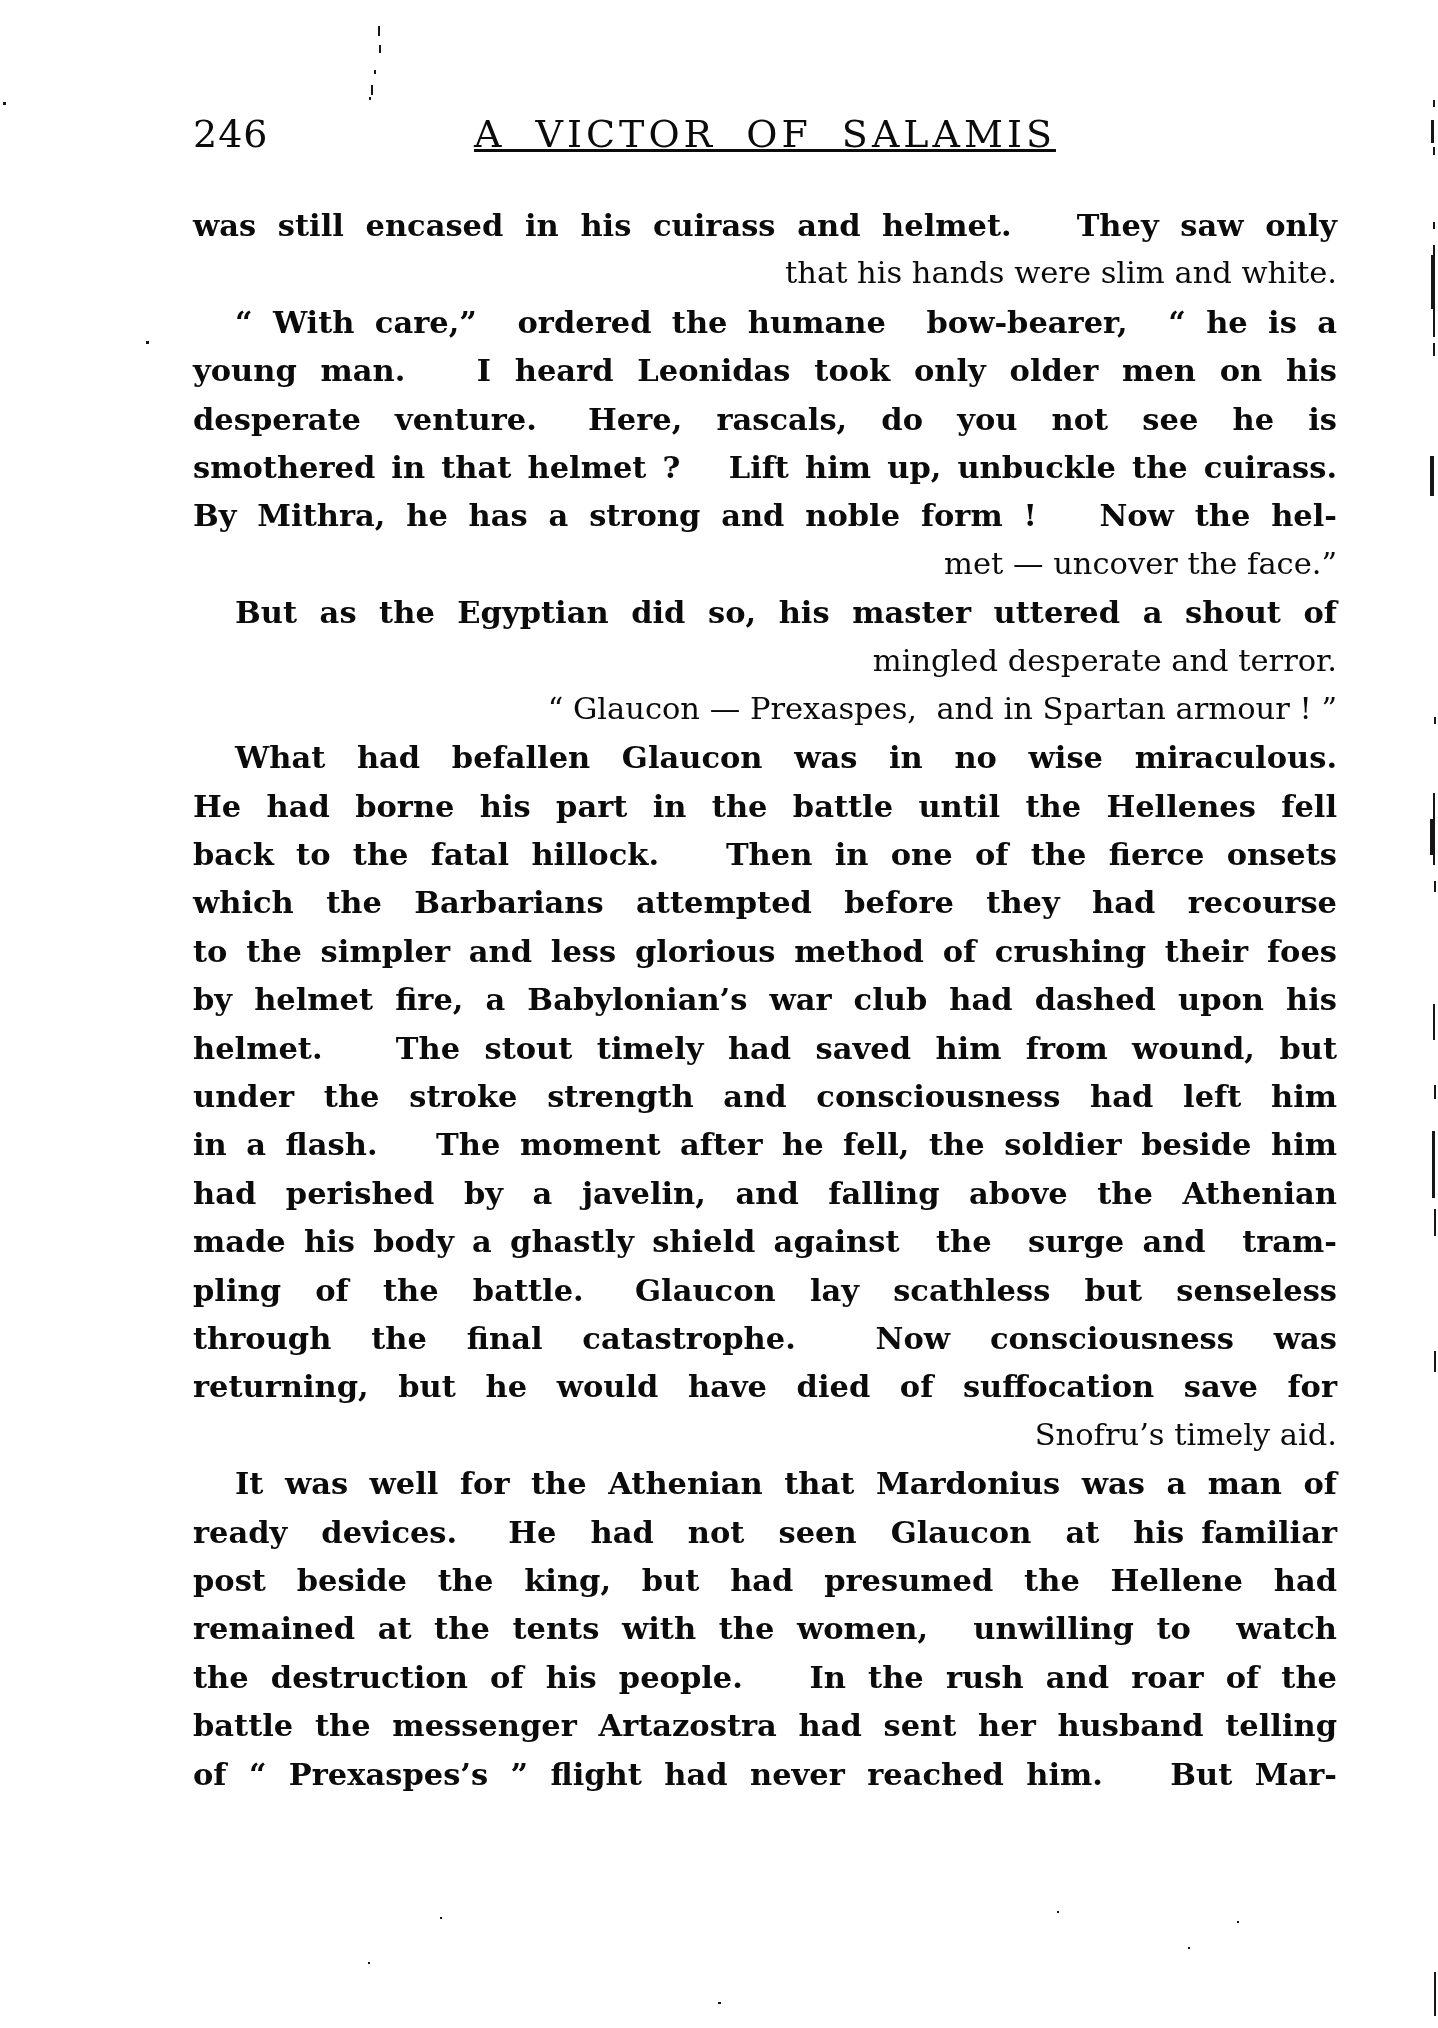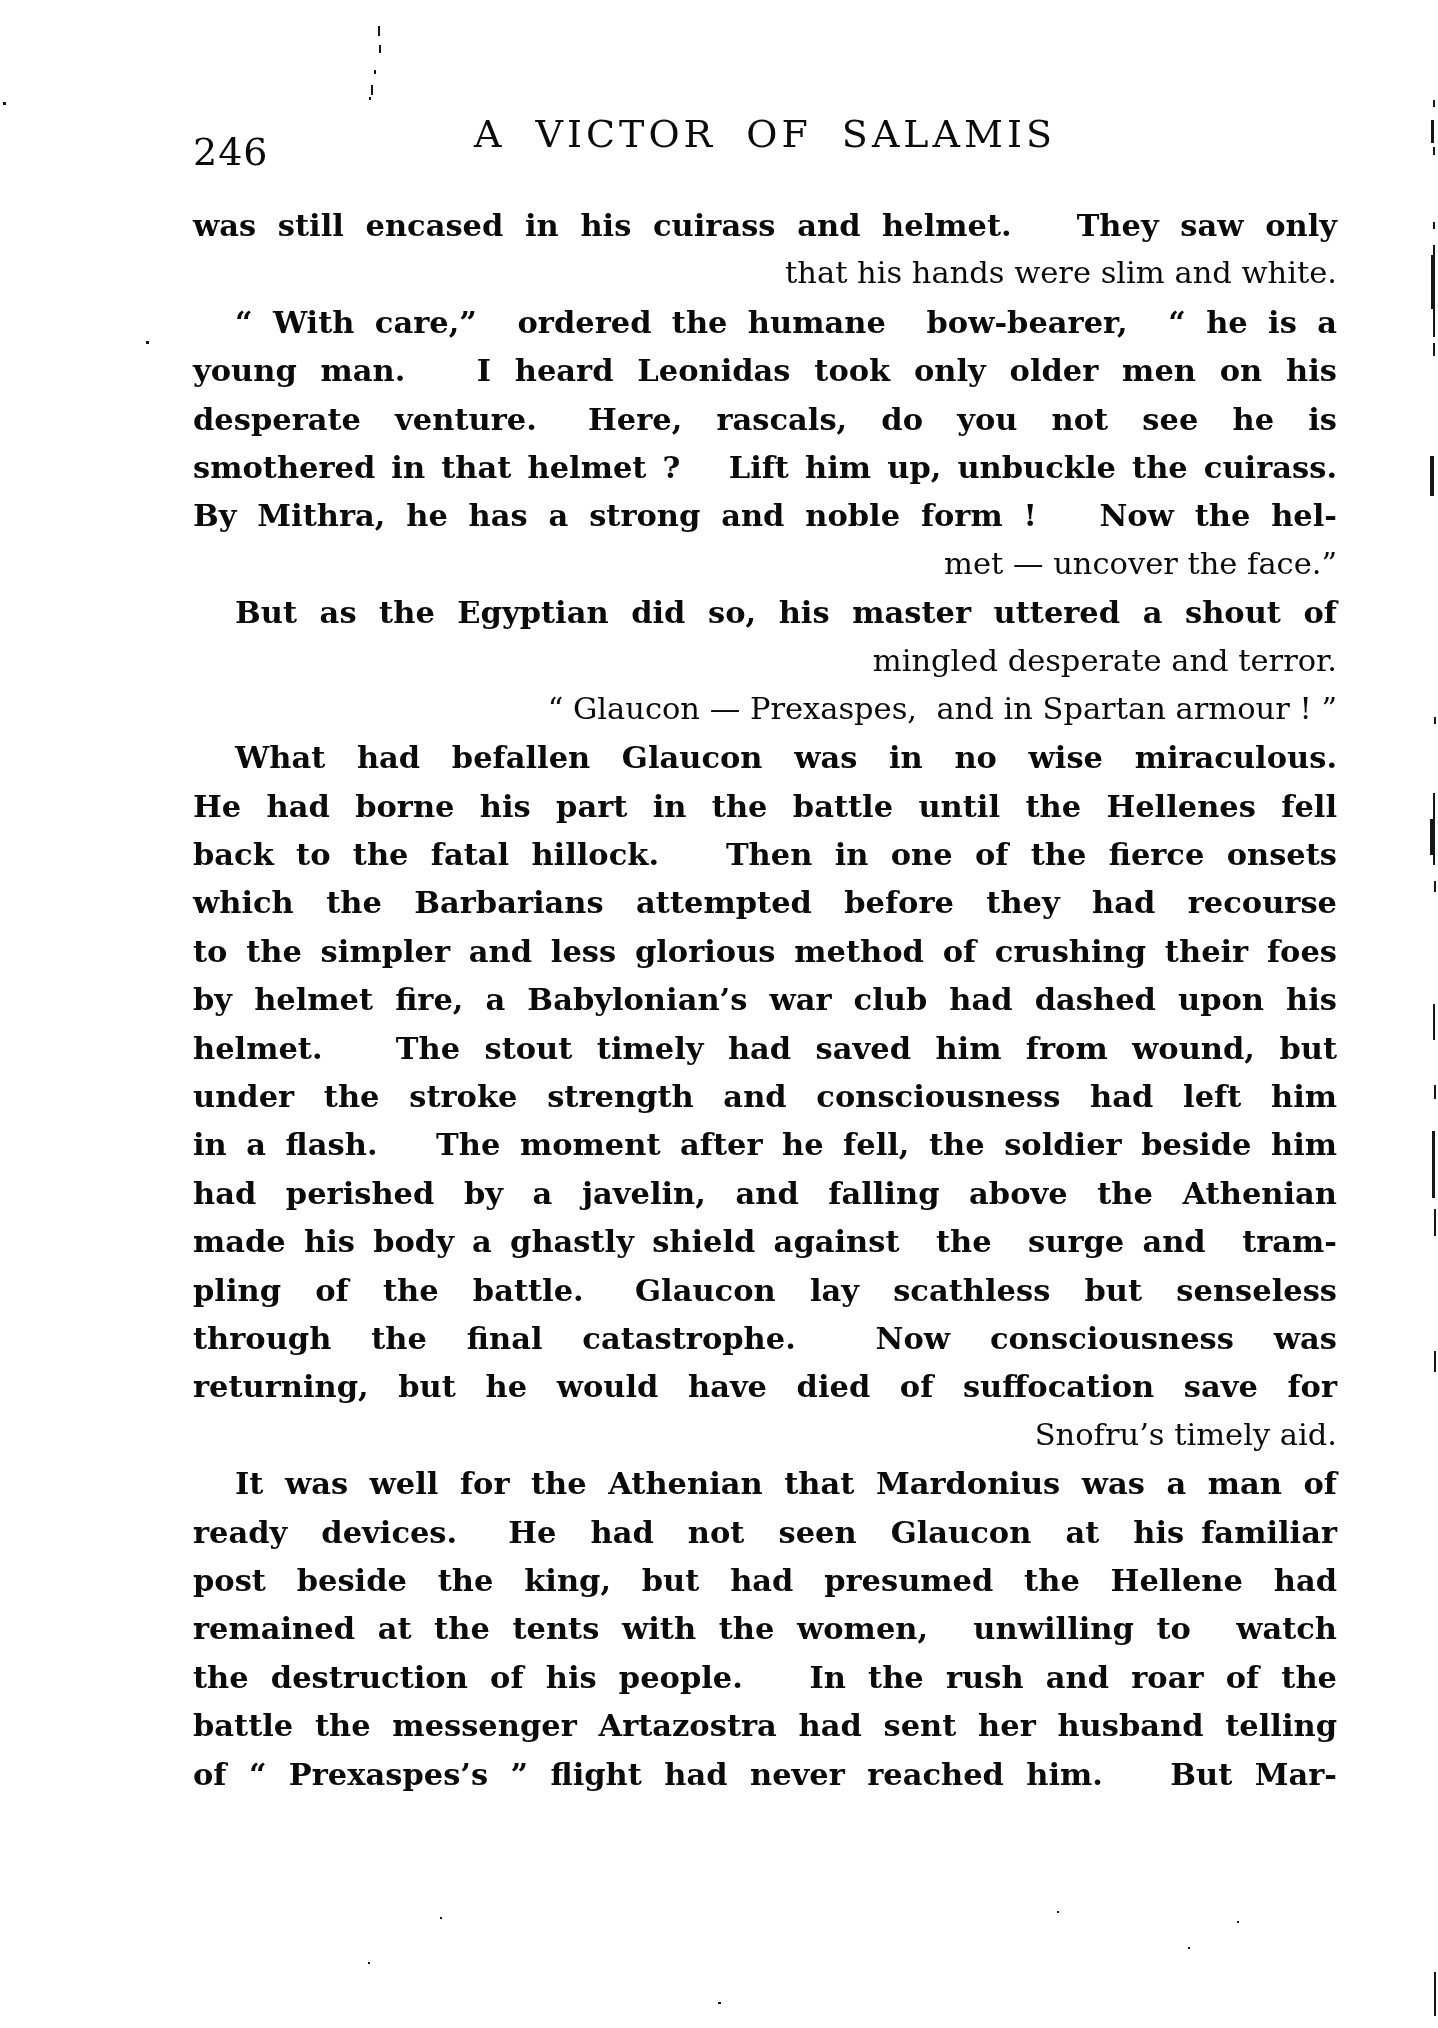--- a/index.html
+++ b/index.html
@@ -8,26 +8,26 @@
     font-family:"DejaVu Serif","Liberation Serif",serif;
     color:#0b0b0b;overflow:hidden;
     -webkit-font-smoothing:antialiased;
   }
   .page{position:absolute;inset:0;background:#ffffff;}
   .header-row{
     position:absolute;left:193px;top:112px;width:1144px;height:46px;
   }
   .page-number{
     position:absolute;left:0;top:0;
-    font-size:38px;line-height:44px;letter-spacing:1px;margin-top:18px;
+    font-size:38px;line-height:44px;letter-spacing:1px;
   }
   .running-title{
     position:absolute;left:0;top:0;width:100%;
     text-align:center;font-size:38px;line-height:44px;
-    letter-spacing:4px;word-spacing:14px;
+    letter-spacing:4px;word-spacing:14px;text-decoration:underline;
   }
   .text-block{
     position:absolute;left:193px;top:201px;width:1144px;
     font-size:30.5px;line-height:48.4px;
   }
   .line{
     white-space:pre-wrap;
     text-align:right;
     height:48.4px;
     overflow:visible;

